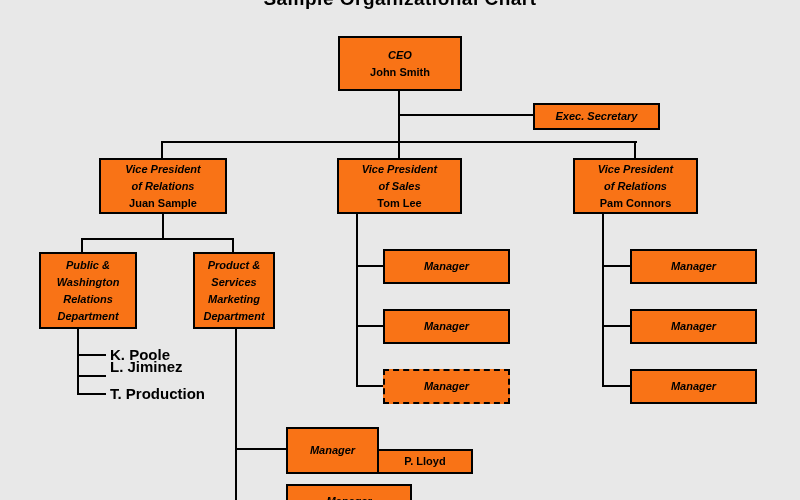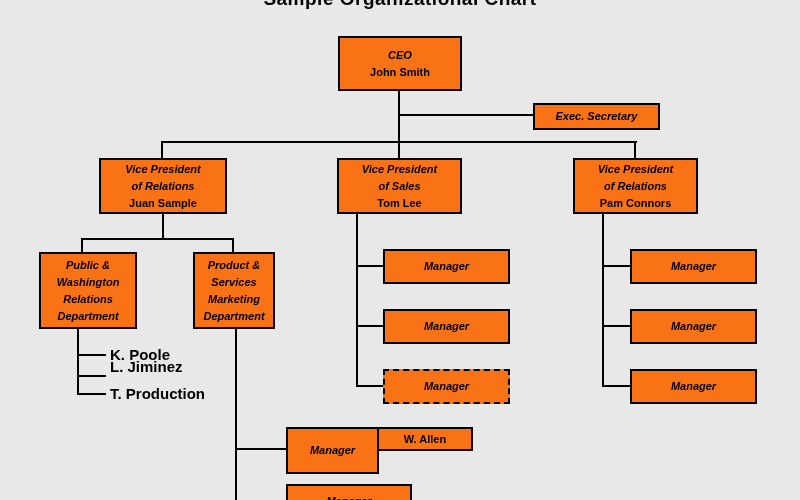--- a/index.html
+++ b/index.html
@@ -143,21 +143,21 @@
   <div class="box" style="left:630px;top:309px;width:127px;height:35px">
     <div class="role">Manager</div>
   </div>
   <div class="box" style="left:630px;top:369px;width:127px;height:35px">
     <div class="role">Manager</div>
   </div>
 
   <div class="box" style="left:286px;top:427px;width:93px;height:47px">
     <div class="role">Manager</div>
   </div>
-  <div class="box" style="left:377px;top:427px;width:96px;height:24px">
-    <div class="person">W. Allen</div>
+  <div class="box" style="left:377px;top:449px;width:96px;height:25px">
+    <div class="person">P. Lloyd</div>
   </div>
 
   <div class="box" style="left:286px;top:484px;width:126px;height:34px">
     <div class="role">Manager</div>
   </div>
 
 </div>
 
 </body></html>

